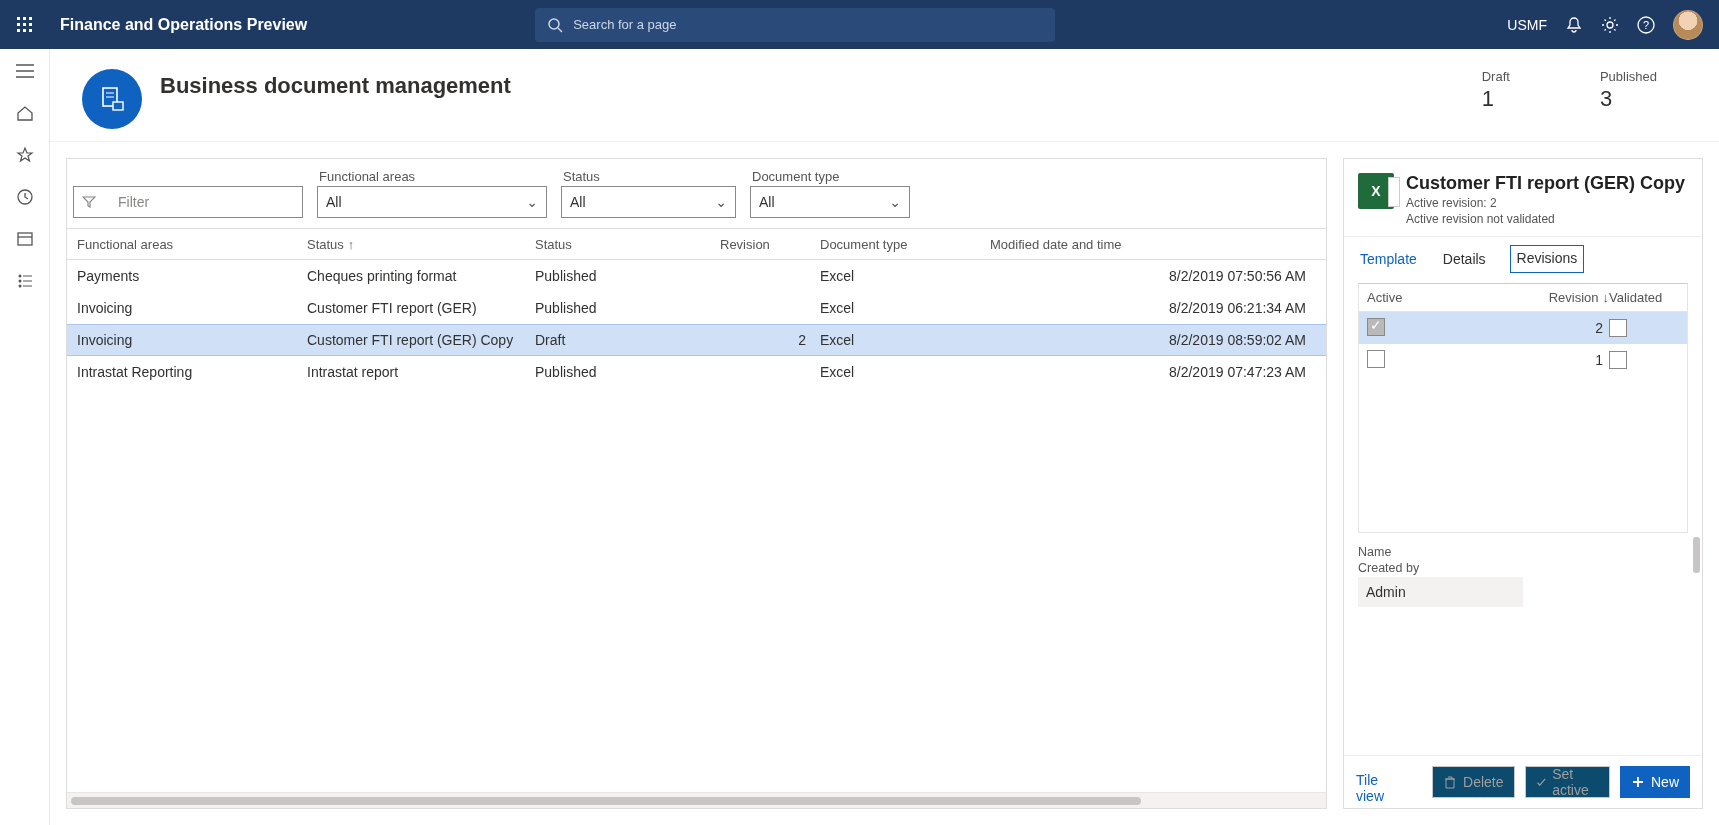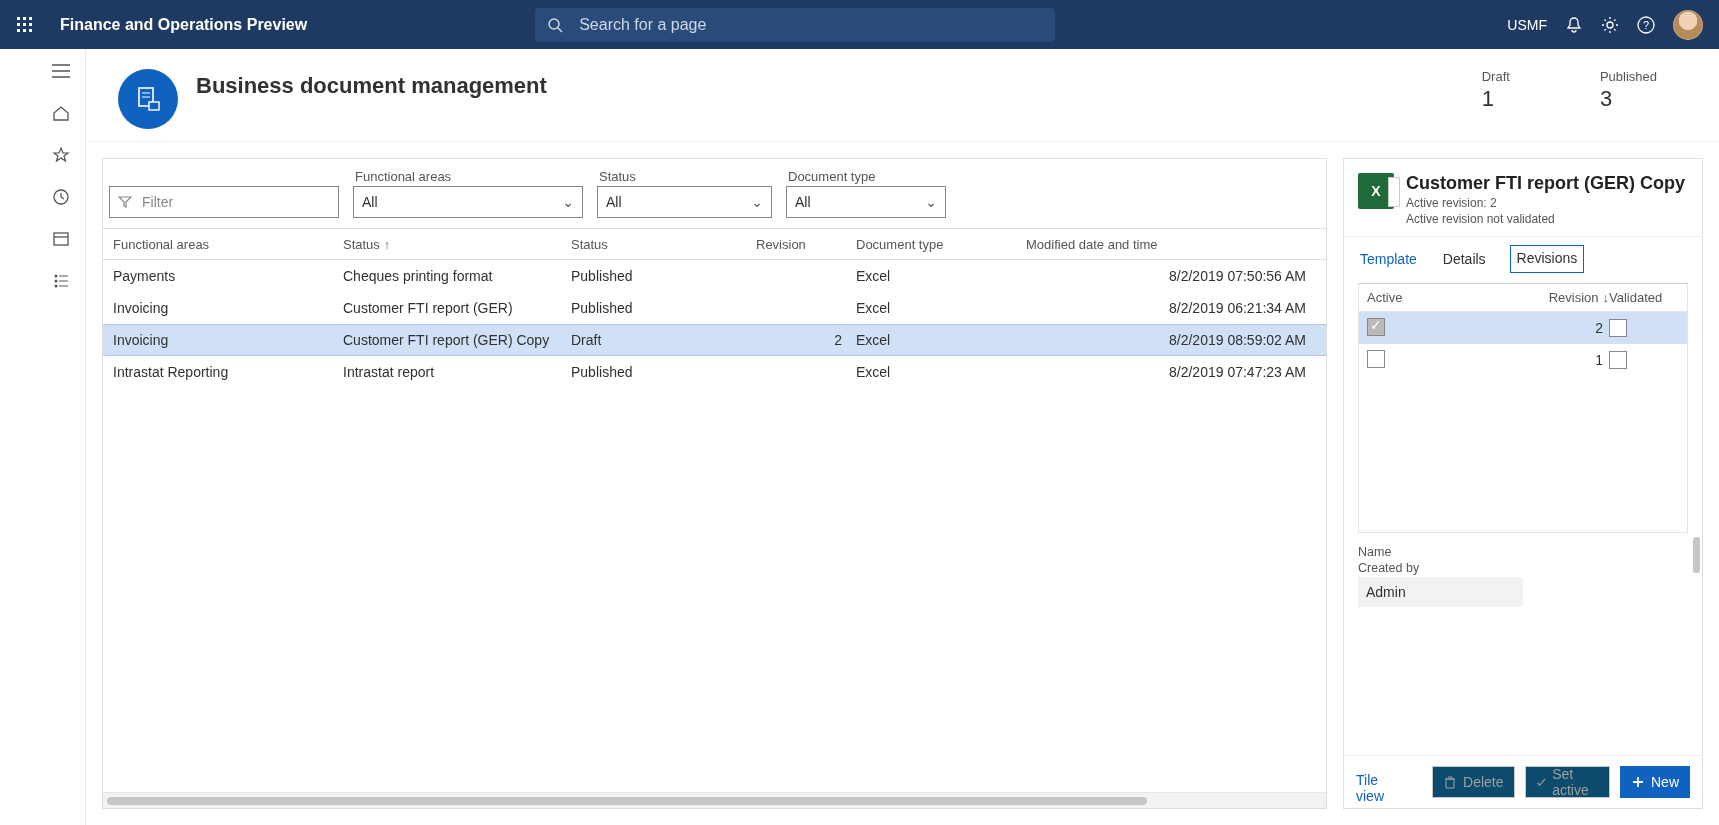--- a/index.html
+++ b/index.html
@@ -5,28 +5,28 @@
   * { box-sizing: border-box; margin: 0; padding: 0; }
   body { font-family: "Segoe UI", Arial, sans-serif; font-size: 14px; color: #323130; background: #fff; width: 1719px; height: 825px; overflow: hidden; }
 
   
   .topbar { background: #1f3a62; color: #fff; height: 49px; display: flex; align-items: center; }
   .topbar .waffle { width: 50px; display:flex; align-items:center; justify-content:center; }
   .app-title { font-size: 16px; font-weight: 600; padding-left: 10px; flex: 0 0 auto; }
   .topbar .spacer1 { flex: 1; }
   .search-wrap { flex: 0 0 520px; margin-left: 18px; }
   .search-box { background: #2a4a7a; border-radius: 4px; height: 34px; display:flex; align-items:center; padding:0 12px; color:#cdd7e6; }
-  .search-box input { background: transparent; border:none; outline:none; color:#fff; margin-left:16px; font-size:16px; flex:1; }
+  .search-box input { background: transparent; border:none; outline:none; color:#fff; margin-left:10px; font-size:13px; flex:1; }
   .search-box input::placeholder { color:#cdd7e6; }
   .topbar .right { display:flex; align-items:center; gap:18px; padding-right:16px; }
   .topbar .right .company { font-size:14px; }
   .avatar { width:30px; height:30px; border-radius:50%; background: radial-gradient(circle at 50% 35%, #f2d2b5 0 40%, #b78a5a 41% 100%); border:1px solid #fff3; }
 
   
-  .shell { display:flex; height: calc(825px - 49px); padding-left: 36px; }
+  .shell { display:flex; height: calc(825px - 49px); }
   .leftrail { width:50px; border-right:1px solid #e8e8e8; display:flex; flex-direction:column; align-items:center; padding-top:10px; gap:18px; color:#555; }
   .leftrail .railicon { width:24px; height:24px; display:flex; align-items:center; justify-content:center; cursor:pointer; }
 
   
   .main { flex:1; display:flex; flex-direction:column; }
   .header { display:flex; align-items:flex-start; padding: 20px 32px 12px 32px; border-bottom:1px solid #f0f0f0; }
   .header .round-icon { width:60px; height:60px; border-radius:50%; background:#0f62c0; display:flex; align-items:center; justify-content:center; margin-right:18px; }
   .header h1 { font-size:22px; font-weight:600; margin-top:4px; }
   .header .stats { margin-left:auto; display:flex; gap:90px; padding-right:30px; }
   .stat .lbl { color:#555; font-size:13px; }
@@ -217,21 +217,21 @@
 
     <div class="content">
 
       <div class="grid-pane">
         <div class="filters">
           <div class="fld">
             <div class="filterbox">
               <svg width="14" height="14" viewBox="0 0 14 14">
                   <path d="M1 2h12L8 7v5l-2-1V7z" fill="none" stroke="#8a8886" stroke-width="1.2"></path>
                 </svg>
-              <span style="flex:1; text-align:left; margin-left:4px;">Filter</span>
+              <span style="flex:1; text-align:left; margin-left:16px;">Filter</span>
             </div>
           </div>
           <div class="fld">
             <label>Functional areas</label>
             <div class="selbox">
               <span>All</span>
               <span class="chev">⌄</span>
             </div>
           </div>
           <div class="fld">

